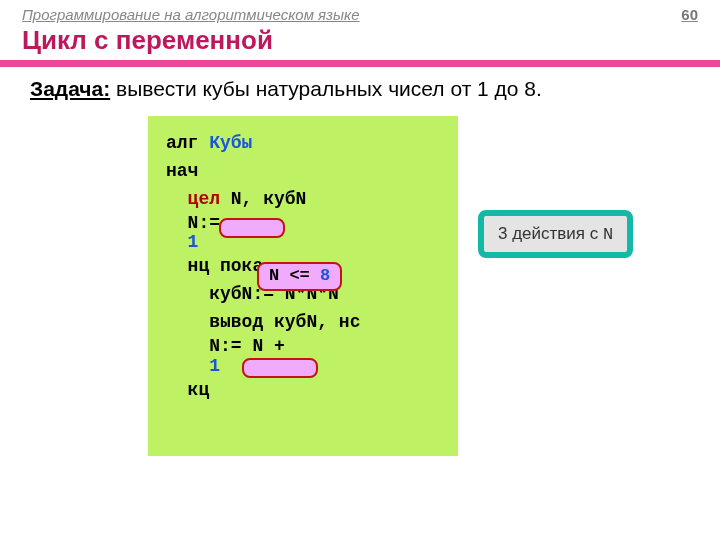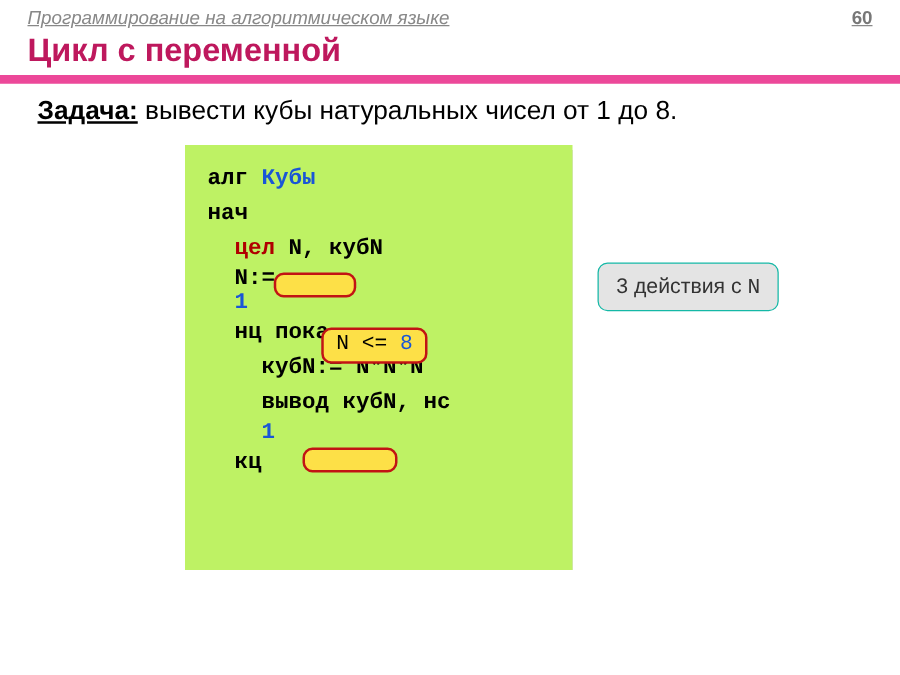--- a/index.html
+++ b/index.html
@@ -73,38 +73,38 @@
   .k-alg   { color: #1a56d6; }
   .k-int   { color: #B00000; }
   .k-num   { color: #1a56d6; }
   .ind1 { padding-left: 2ch; }
   .ind2 { padding-left: 4ch; }
   .annot {
     position: absolute;
     left: 478px;
     top: 210px;
     background: #e4e4e4;
-    border: 1px solid #14b8a6;
+    border: 6px solid #14b8a6;
     border-radius: 8px;
     padding: 8px 14px;
     font-size: 17px;
     color: #333;
     font-family: Arial, sans-serif;
     z-index: 5;
   }
   .annot .mono { font-family: "Courier New", monospace; }
   
   .pill {
     position: absolute;
-    background: #fde047;
+    background: #f0abfc;
     border: 2px solid #c21414;
     border-radius: 8px;
     font-family: "Courier New", monospace;
     font-size: 17px;
-    font-weight: normal;
+    font-weight: bold;
     padding: 2px 10px 3px;
     color: #000;
     z-index: 4;
     line-height: 1.2;
   }
   .pill-blank1 { left: 219px; top: 218px; width: 66px; height: 20px; padding:0; }
   .pill-cond   { left: 257px; top: 262px; }
   .pill-blank2 { left: 242px; top: 358px; width: 76px; height: 20px; padding:0; }
 </style>
 </head>
@@ -131,20 +131,21 @@
   <div class="code-shadow"></div>
   <div class="code-box">
     <div class="pre"><span>алг </span><span class="k-alg">Кубы</span></div>
     <div class="pre">нач</div>
     <div class="pre ind1"><span class="k-int">цел</span><span> N, кубN</span></div>
     <div class="pre ind1" style="line-height:1.1">N:= </div>
     <div class="pre ind1" style="line-height:1.1"><span class="k-num">1</span></div>
     <div class="pre ind1"><span>нц пока </span></div>
     <div class="pre ind2">кубN:= N*N*N</div>
     <div class="pre ind2">вывод кубN, нс</div>
+    <div class="pre ind2" style="line-height:1.1">N:= N + </div>
     <div class="pre ind2" style="line-height:1.1"><span class="k-num">1</span></div>
     <div class="pre ind1">кц</div>
   </div>
 </div>
 
 <div class="annot">
   <span>3 действия с </span><span class="mono">N</span>
 </div>
 
 </body></html>

